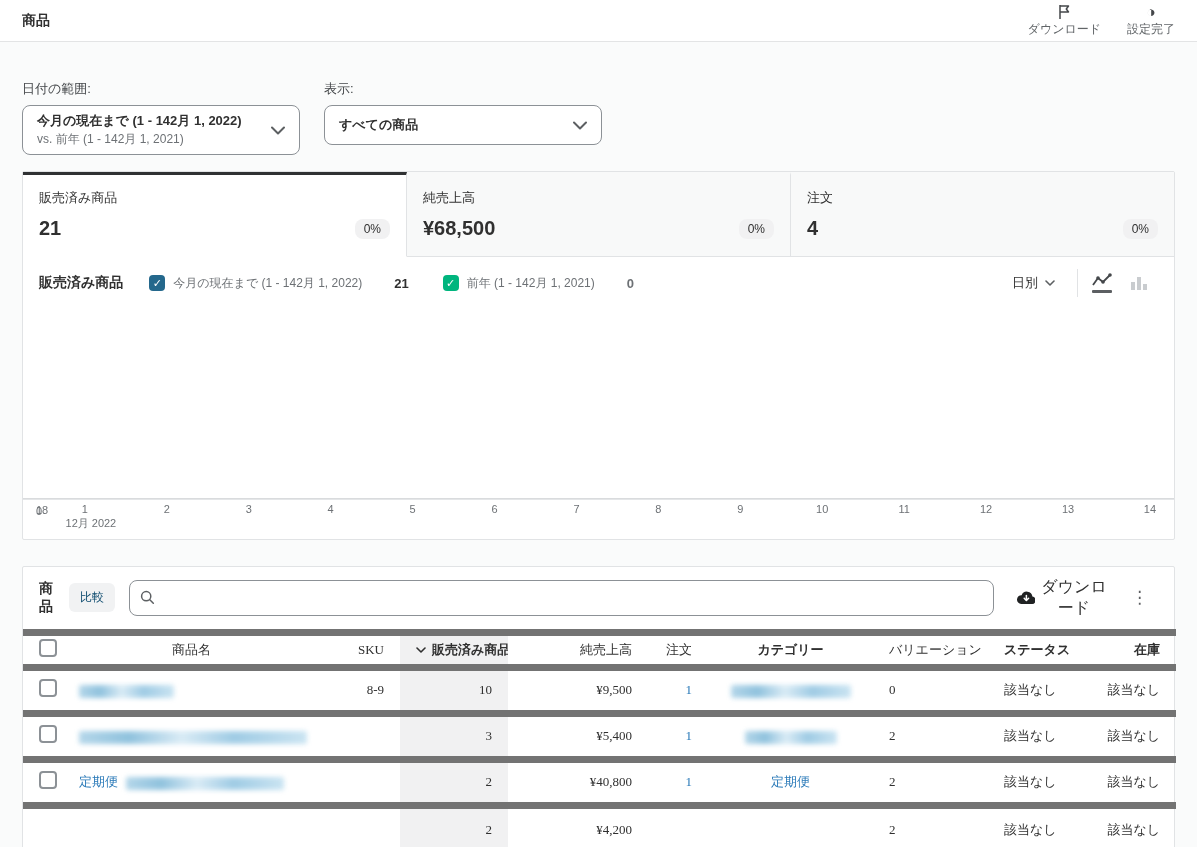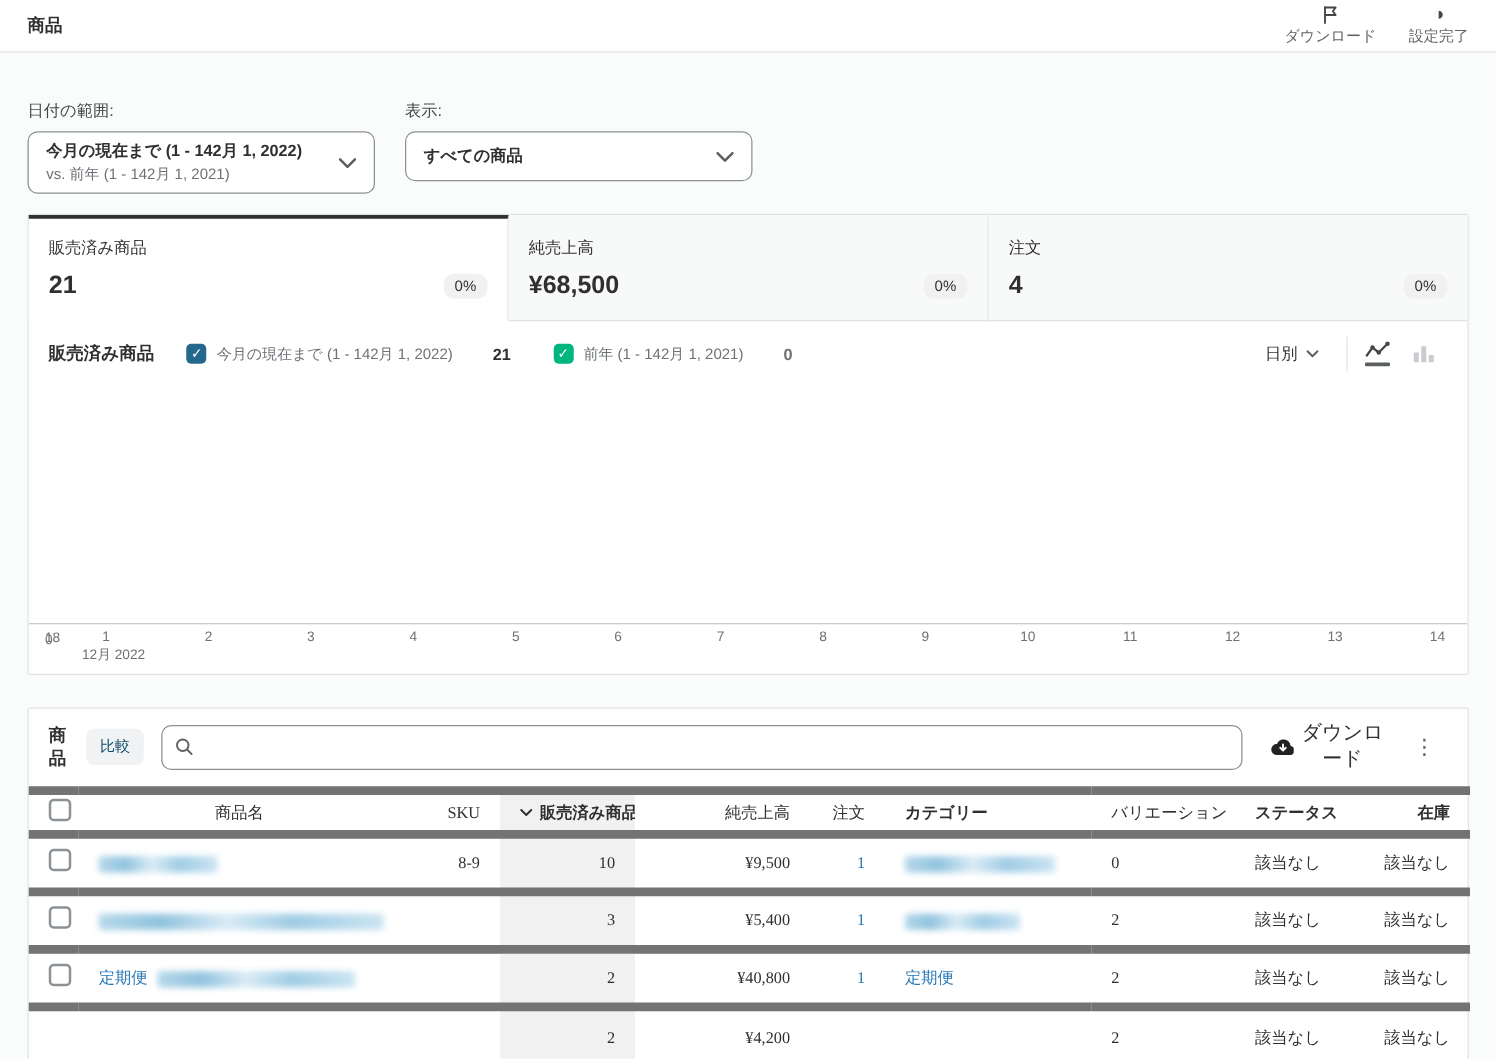--- a/index.html
+++ b/index.html
@@ -70,21 +70,21 @@
   table { width:100%; border-collapse:collapse; table-layout:fixed; }
   th, td { padding:0 16px; height:46px; border-top:7px solid #737373; font-size:13px; vertical-align:middle; overflow:hidden; white-space:nowrap;font-family:Liberation Serif, serif; }
   thead th { height:35px; font-weight:400; color:#303030; }
   th.bold { font-weight:700; }
   .col-check { width:40px; }
   .col-name  { width:257px; }
   .col-sku   { width:80px; text-align:right; }
   .col-sold  { width:108px; text-align:right; background:#f1f1f2; }
   .col-net   { width:140px; text-align:right; }
   .col-ord   { width:60px; text-align:right; }
-  .col-cat   { width:165px; text-align:left; }
+  .col-cat   { width:165px; text-align:center; }
   .col-var   { width:115px; text-align:left; }
   .col-status{ width:100px; text-align:left; }
   .col-stock { width:88px; text-align:right; }
   .row-check { width:18px; height:18px; border:2px solid #8c9196; border-radius:4px; background:#fff; display:inline-block; cursor:pointer; }
   .link { color:#2979b8; text-decoration:none; cursor:pointer; }
   .sort-chev { display:inline-block; margin-right:6px; }
   th.col-sold { font-weight:700; }
   .blur-chip { display:inline-block; height:13px; border-radius:2px; vertical-align:middle;
                background:linear-gradient(90deg,#a8d0e6,#7db8d8 22%,#d3e8f4 45%,#8fc3e0 68%,#c2e0f0 100%);
                filter:blur(2.5px); opacity:.85; }

